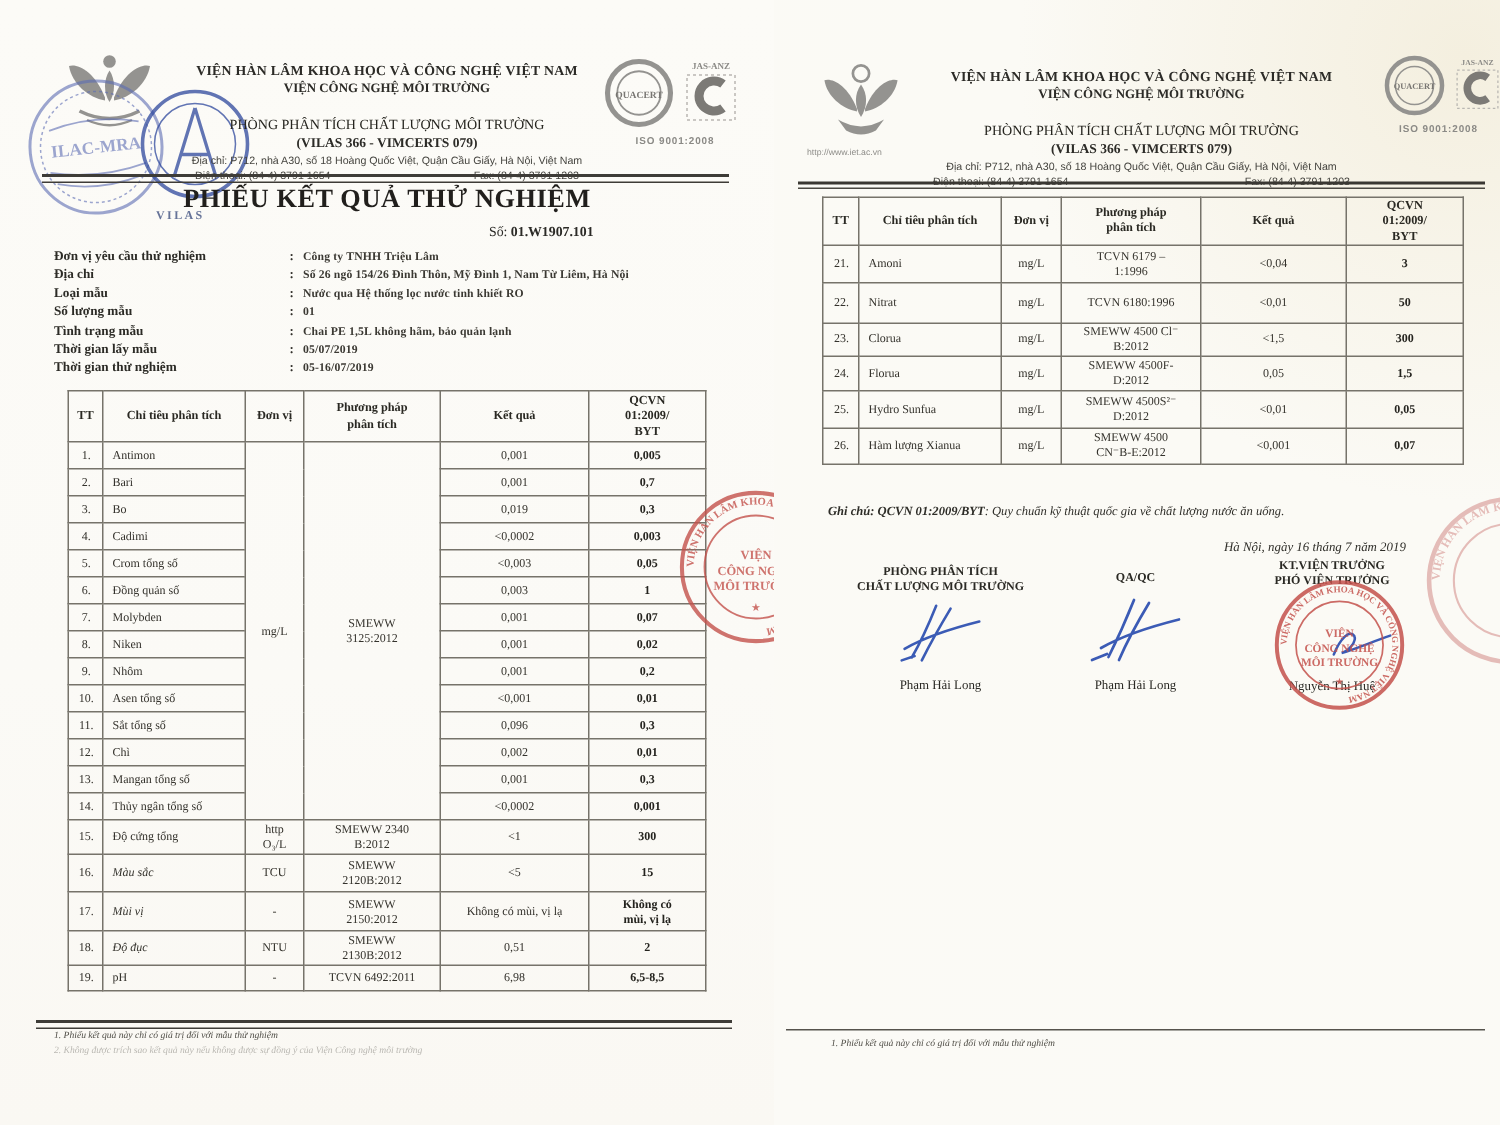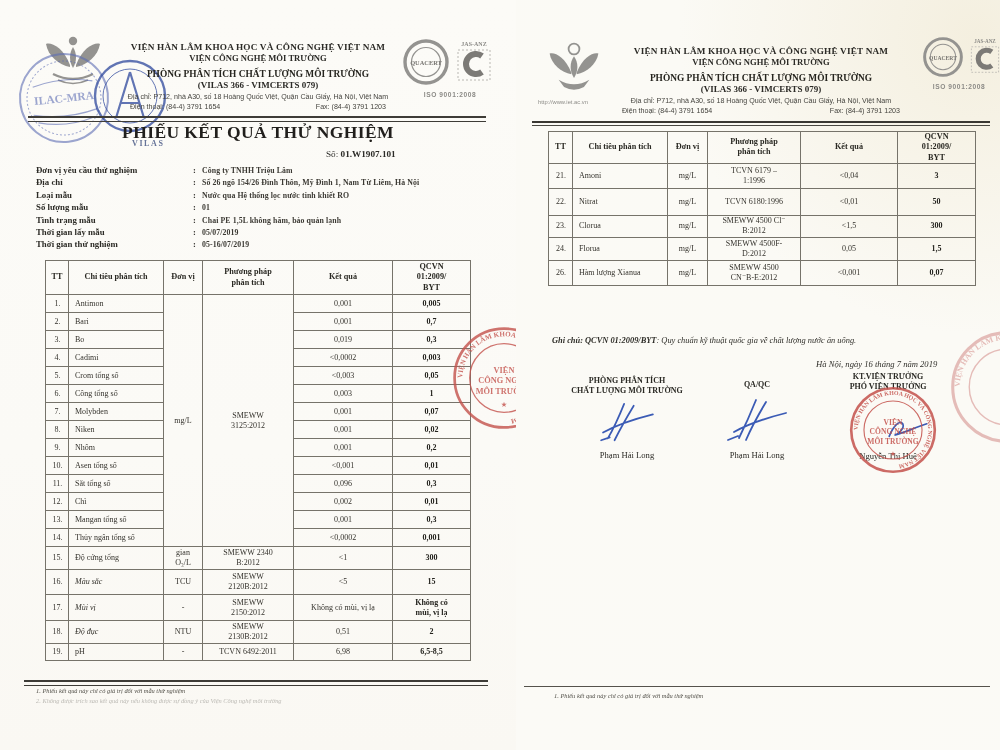--- a/index.html
+++ b/index.html
@@ -7,21 +7,21 @@
   .canvas{position:relative;width:1000px;height:750px;overflow:hidden;background:#fdfdfb;}
   .page{position:absolute;top:0;height:750px;overflow:hidden;}
   .page-left{left:0;width:516px;background:linear-gradient(180deg,#fcfbf7 0%,#fbfaf6 60%,#faf8f3 100%);border-right:1px solid #eceae4;}
   .page-right{left:516px;width:484px;background:radial-gradient(circle at 95% 5%, #f4efdf 0%, #fbfaf5 35%, #fbfaf6 100%);}
   .abs{position:absolute;}
 
   
   .head-text{text-align:center;color:#2c2b27;}
   .h-l1{font-size:9.2px;font-weight:bold;letter-spacing:.2px;}
   .h-l2{font-size:8.6px;font-weight:bold;margin-top:1px;}
-  .h-l3{font-size:9.4px;font-weight:bold;margin-top:6px;color:#26251f;}
+  .h-l3{font-size:9.4px;font-weight:normal;margin-top:16px;color:#26251f;}
   .h-l4{font-size:9px;font-weight:bold;margin-top:1px;}
   .h-addr{font-family:"Liberation Sans","DejaVu Sans",sans-serif;font-size:7.1px;margin-top:3px;color:#45443f;}
   .h-phones{font-family:"Liberation Sans","DejaVu Sans",sans-serif;font-size:7.1px;margin-top:2px;color:#45443f;display:flex;justify-content:space-between;padding:0 14px;}
 
   .rule-double{border-top:2.6px solid #3e3c37;border-bottom:1.1px solid #3e3c37;height:2.6px;}
   .rule-thick{border-top:2.8px solid #3a3833;border-bottom:1px solid #4a4842;height:2px;}
 
   .doc-title{width:100%;text-align:center;font-size:17.5px;font-weight:bold;letter-spacing:.4px;color:#211f1c;}
   .doc-no{font-size:9.2px;color:#2c2b27;}
   .doc-no .lbl{}
@@ -105,21 +105,21 @@
       </svg>
     </div>
 
     <div class="abs stamp-blue-bureau" style="left:92px;top:56px;width:76px;height:80px;">
       <svg width="76" height="80" viewBox="0 0 76 80">
         <circle cx="38" cy="40" r="35" fill="none" stroke="currentColor" stroke-width="2.4"></circle>
         <circle cx="38" cy="40" r="27" fill="none" stroke="currentColor" stroke-width="1"></circle>
         <path d="M38 16 L24 62 M38 16 L52 62 M29 47 L47 47" fill="none" stroke="currentColor" stroke-width="2.2"></path>
       </svg>
     </div>
-    <div class="abs vilas" style="left:104px;top:139px;margin-left:28px;">VILAS</div>
+    <div class="abs vilas" style="left:104px;top:139px;">VILAS</div>
 
     <div class="abs head-text" style="left:116px;top:42px;width:284px;">
       <div class="h-l1">VIỆN HÀN LÂM KHOA HỌC VÀ CÔNG NGHỆ VIỆT NAM</div>
       <div class="h-l2">VIỆN CÔNG NGHỆ MÔI TRƯỜNG</div>
       <div class="h-l3">PHÒNG PHÂN TÍCH CHẤT LƯỢNG MÔI TRƯỜNG</div>
       <div class="h-l4">(VILAS 366 - VIMCERTS 079)</div>
       <div class="h-addr">Địa chỉ: P712, nhà A30, số 18 Hoàng Quốc Việt, Quận Cầu Giấy, Hà Nội, Việt Nam</div>
       <div class="h-phones">
         <span>Điện thoại: (84-4) 3791 1654</span>
         <span>Fax: (84-4) 3791 1203</span>
@@ -238,21 +238,21 @@
             <td class="c-limit pre">0,003</td>
           </tr>
           <tr>
             <td class="c-tt">5.</td>
             <td class="c-name">Crom tổng số</td>
             <td class="c-result">&lt;0,003</td>
             <td class="c-limit pre">0,05</td>
           </tr>
           <tr>
             <td class="c-tt">6.</td>
-            <td class="c-name">Công tổng số</td>
+            <td class="c-name">Đồng quản số</td>
             <td class="c-result">0,003</td>
             <td class="c-limit pre">1</td>
           </tr>
           <tr>
             <td class="c-tt">7.</td>
             <td class="c-name">Molybden</td>
             <td class="c-result">0,001</td>
             <td class="c-limit pre">0,07</td>
           </tr>
           <tr>
@@ -293,21 +293,21 @@
           </tr>
           <tr>
             <td class="c-tt">14.</td>
             <td class="c-name">Thủy ngân tổng số</td>
             <td class="c-result">&lt;0,0002</td>
             <td class="c-limit pre">0,001</td>
           </tr>
           <tr>
             <td class="c-tt">15.</td>
             <td class="c-name">Độ cứng tổng</td>
-            <td class="c-unit pre">gian
+            <td class="c-unit pre">http
 O₃/L</td>
             <td class="c-method pre">SMEWW 2340
 B:2012</td>
             <td class="c-result">&lt;1</td>
             <td class="c-limit pre">300</td>
           </tr>
           <tr>
             <td class="c-tt">16.</td>
             <td class="c-name">Màu sắc</td>
             <td class="c-unit pre">TCU</td>
@@ -461,20 +461,29 @@
           <tr>
             <td class="c-tt">24.</td>
             <td class="c-name">Florua</td>
             <td class="c-unit">mg/L</td>
             <td class="c-method pre">SMEWW 4500F-
 D:2012</td>
             <td class="c-result">0,05</td>
             <td class="c-limit">1,5</td>
           </tr>
           <tr>
+            <td class="c-tt">25.</td>
+            <td class="c-name">Hydro Sunfua</td>
+            <td class="c-unit">mg/L</td>
+            <td class="c-method pre">SMEWW 4500S²⁻
+D:2012</td>
+            <td class="c-result">&lt;0,01</td>
+            <td class="c-limit">0,05</td>
+          </tr>
+          <tr>
             <td class="c-tt">26.</td>
             <td class="c-name">Hàm lượng Xianua</td>
             <td class="c-unit">mg/L</td>
             <td class="c-method pre">SMEWW 4500
 CN⁻B-E:2012</td>
             <td class="c-result">&lt;0,001</td>
             <td class="c-limit">0,07</td>
           </tr>
         </tbody>
     </table>

